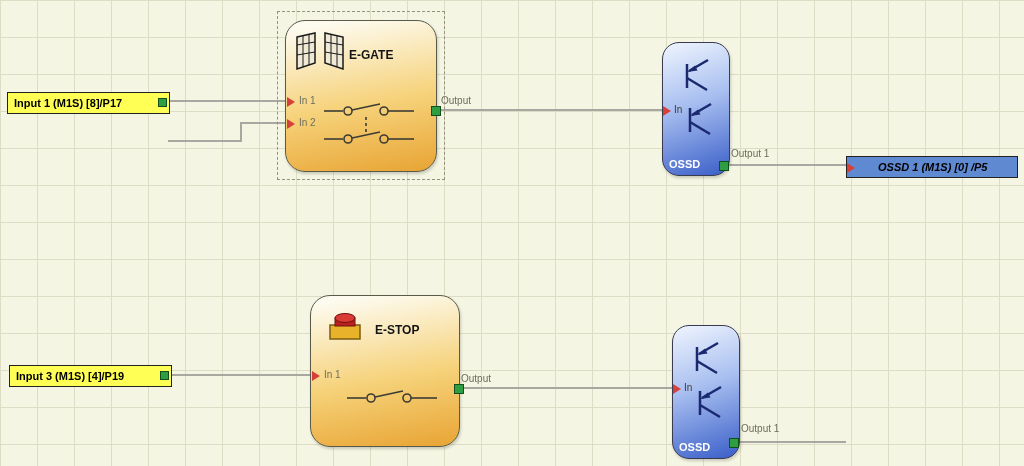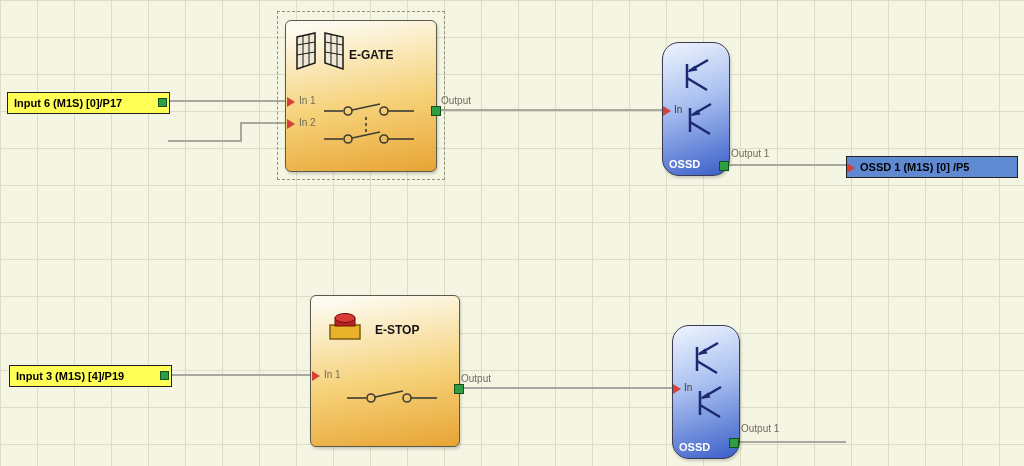--- a/index.html
+++ b/index.html
@@ -9,27 +9,27 @@
     background-image:linear-gradient(#ddddc6 1px,transparent 1px),
                      linear-gradient(90deg,#ddddc6 1px,transparent 1px);
     background-size:37px 37px;
     font-family:"Liberation Sans",sans-serif;
   }
   .wh{position:absolute;height:2px;background:#a8a8a0;}
   .wv{position:absolute;width:2px;background:#a8a8a0;}
   .tag{position:absolute;height:22px;box-sizing:border-box;border:1px solid #222;
        font-size:11px;font-weight:bold;line-height:20px;white-space:nowrap;color:#000;}
   .tag.yellow{background:#ffff55;width:163px;padding-left:6px;padding-right:15px;}
-  .tag.blue{background:#5f8ad2;width:172px;padding-left:13px;}
+  .tag.blue{background:#5f8ad2;width:172px;padding-left:31px;font-style:italic;}
   .pin{position:absolute;width:10px;height:10px;box-sizing:border-box;
        background:#2f9e43;border:1px solid #114f1d;}
   .pin.sm{width:9px;height:9px;}
   .arr{position:absolute;width:0;height:0;border-top:5px solid transparent;
        border-bottom:5px solid transparent;border-left:8px solid #d6403a;}
-  .func{position:absolute;border:1.5px solid #5a5a4a;border-radius:6px;
+  .func{position:absolute;border:1.5px solid #5a5a4a;border-radius:20px;
         background:linear-gradient(170deg,#fdfbf0 5%,#f6d27a 55%,#e8a434 100%);
         box-shadow:1px 2px 3px rgba(0,0,0,.18);text-align:right;}
   .ossd{position:absolute;width:66px;height:132px;border:1.5px solid #3a3a50;border-radius:17px;
         background:linear-gradient(160deg,#f0f5fe 0%,#a8bff0 45%,#3a5ec8 100%);
         box-shadow:1px 2px 3px rgba(0,0,0,.18);}
   .btitle{position:absolute;font-size:12px;font-weight:bold;color:#141414;}
   .plabel{position:absolute;font-size:10px;color:#6e6e5e;}
   .ossd-name{position:absolute;left:6px;bottom:5px;font-size:11px;font-weight:bold;color:#fff;}
   .sel{position:absolute;border:1px dashed #94947e;}
   svg{display:block;}
@@ -65,21 +65,21 @@
   <div class="wh" style="left:170px;top:374px;width:140px"></div>
   <div class="wh" style="left:456px;top:387px;width:218px"></div>
   <div class="wh" style="left:734px;top:441px;width:112px"></div>
 
   <div class="plabel" style="left:441px;top:95px">Output</div>
   <div class="plabel" style="left:731px;top:148px">Output 1</div>
   <div class="plabel" style="left:461px;top:373px">Output</div>
   <div class="plabel" style="left:741px;top:423px">Output 1</div>
 
   <div class="tag yellow" style="left:7px;top:92px">
-    <span>Input 6 (M1S) [0]/P17</span>
+    <span>Input 1 (M1S) [8]/P17</span>
     <span class="pin sm" style="right:2px;top:5px"></span>
   </div>
   <div class="tag yellow" style="left:9px;top:365px">
     <span>Input 3 (M1S) [4]/P19</span>
     <span class="pin sm" style="right:2px;top:5px"></span>
   </div>
 
   <div class="sel" style="left:277px;top:11px;width:166px;height:167px"></div>
 
   <div class="func" style="left:285px;top:20px;width:150px;height:150px">

